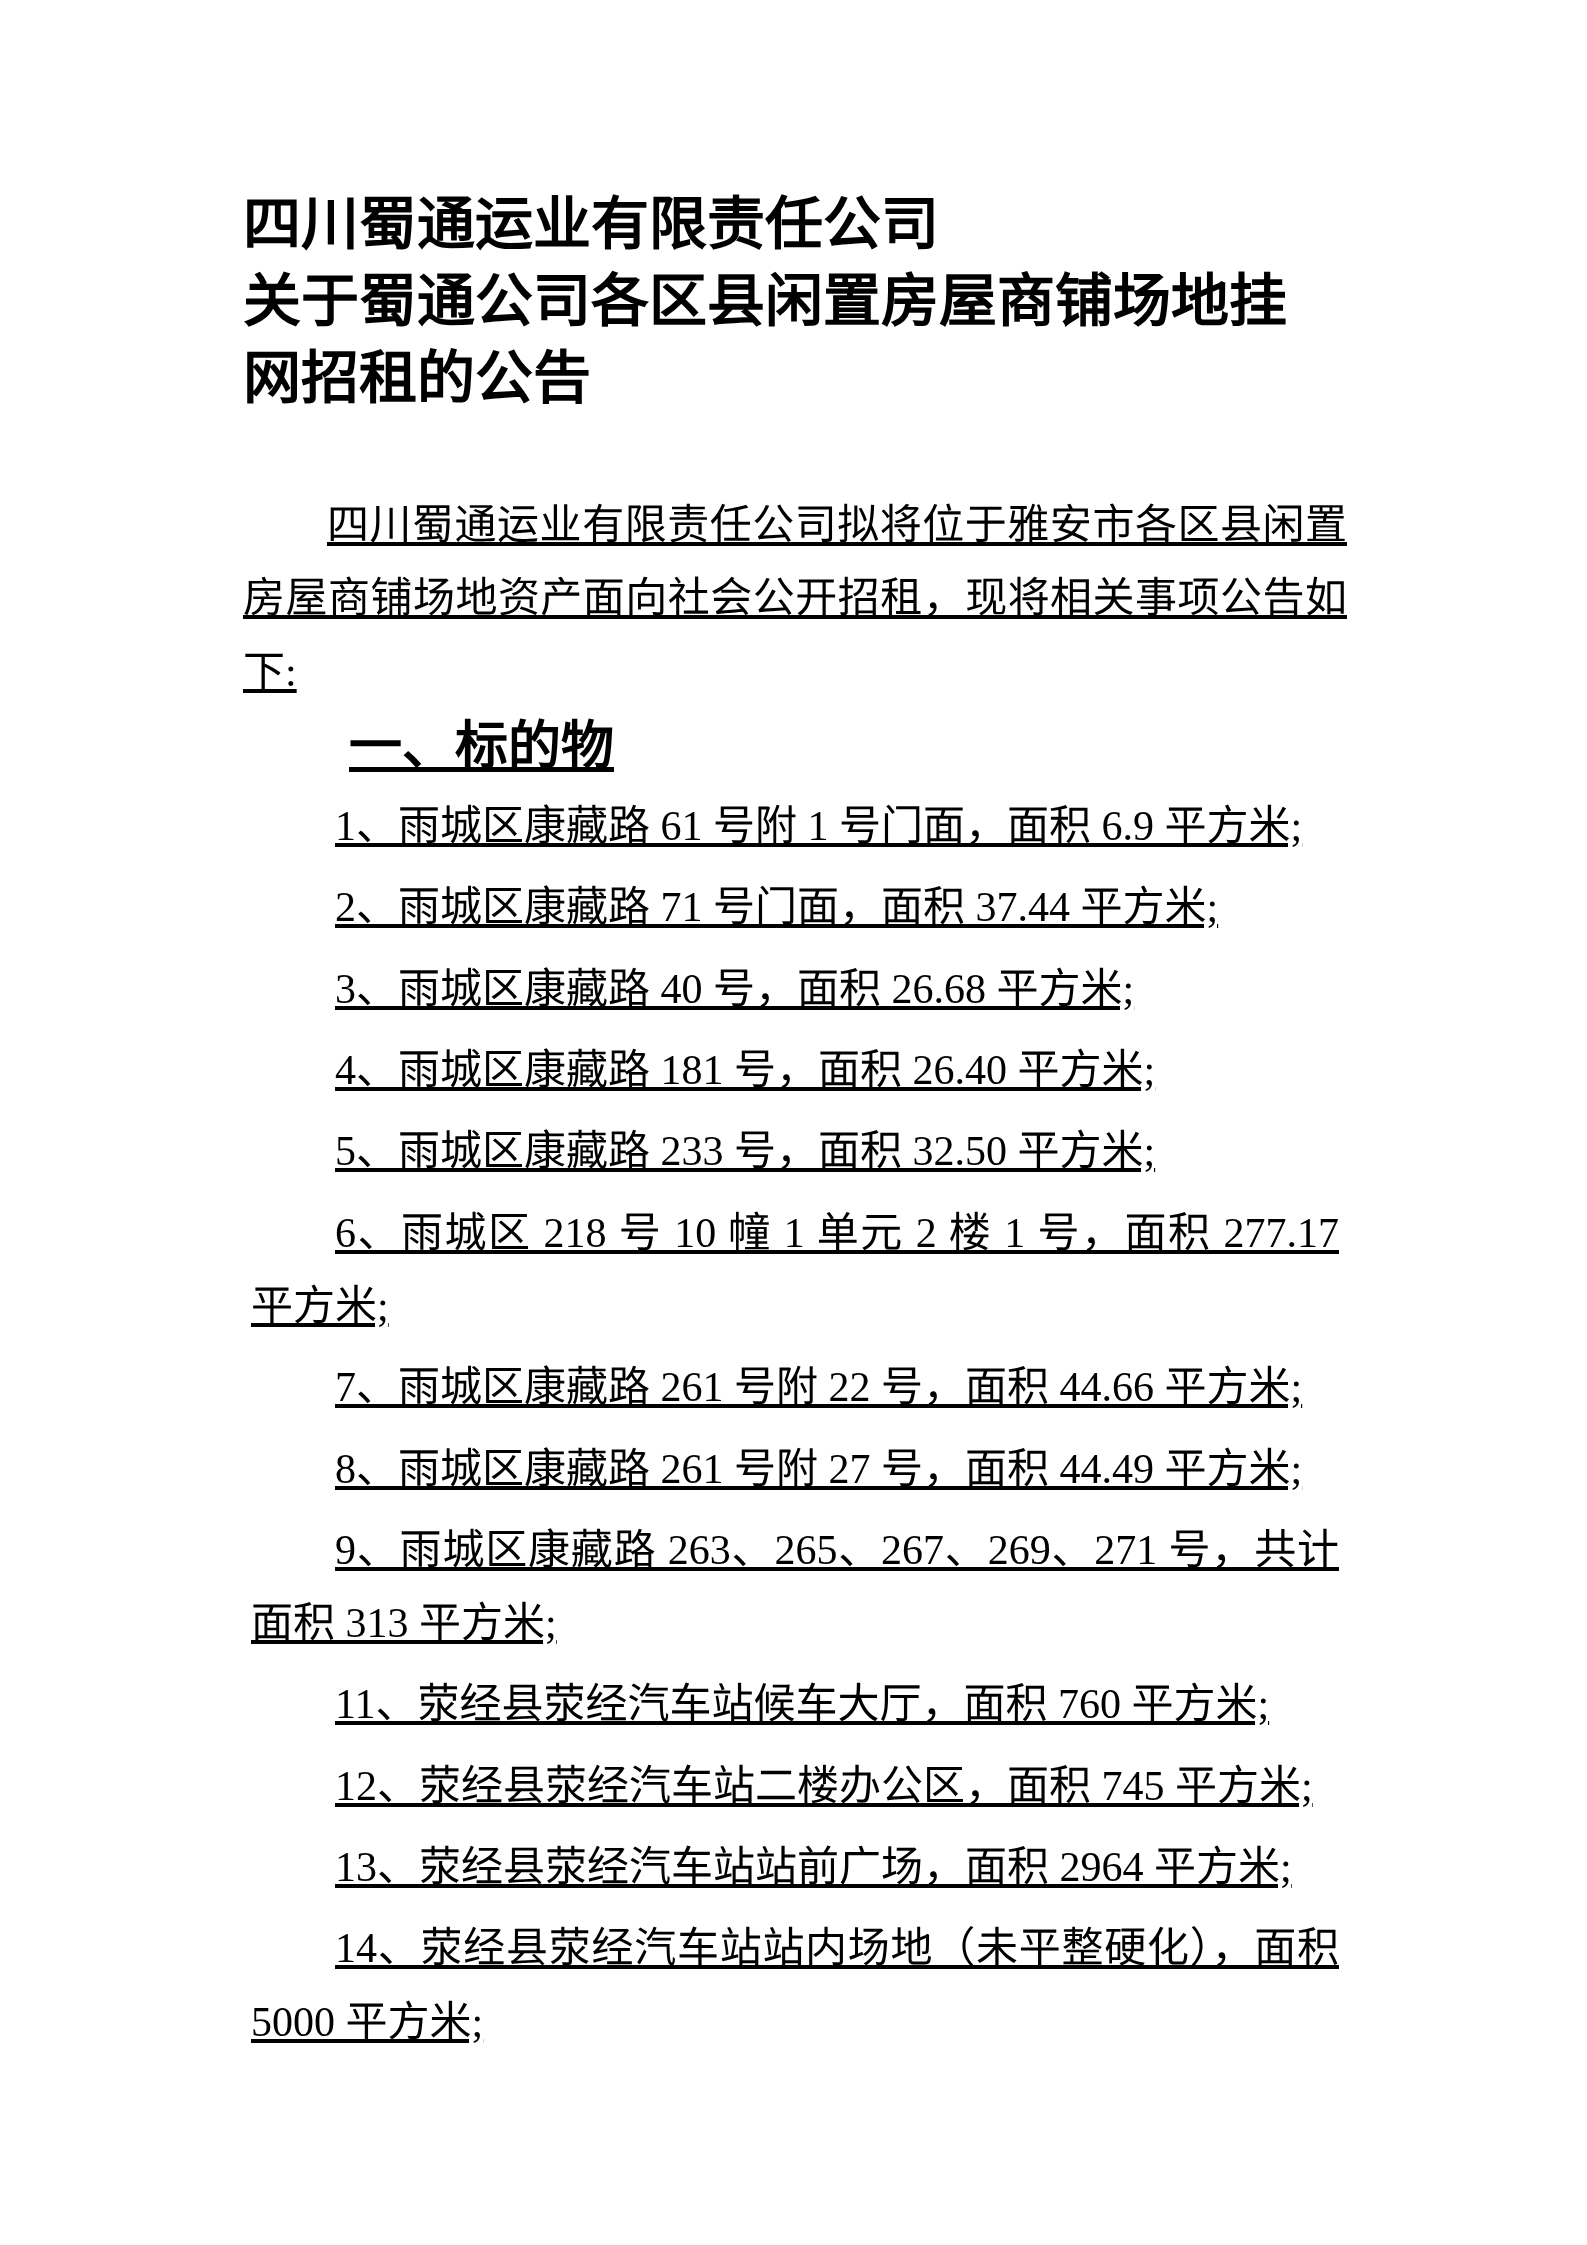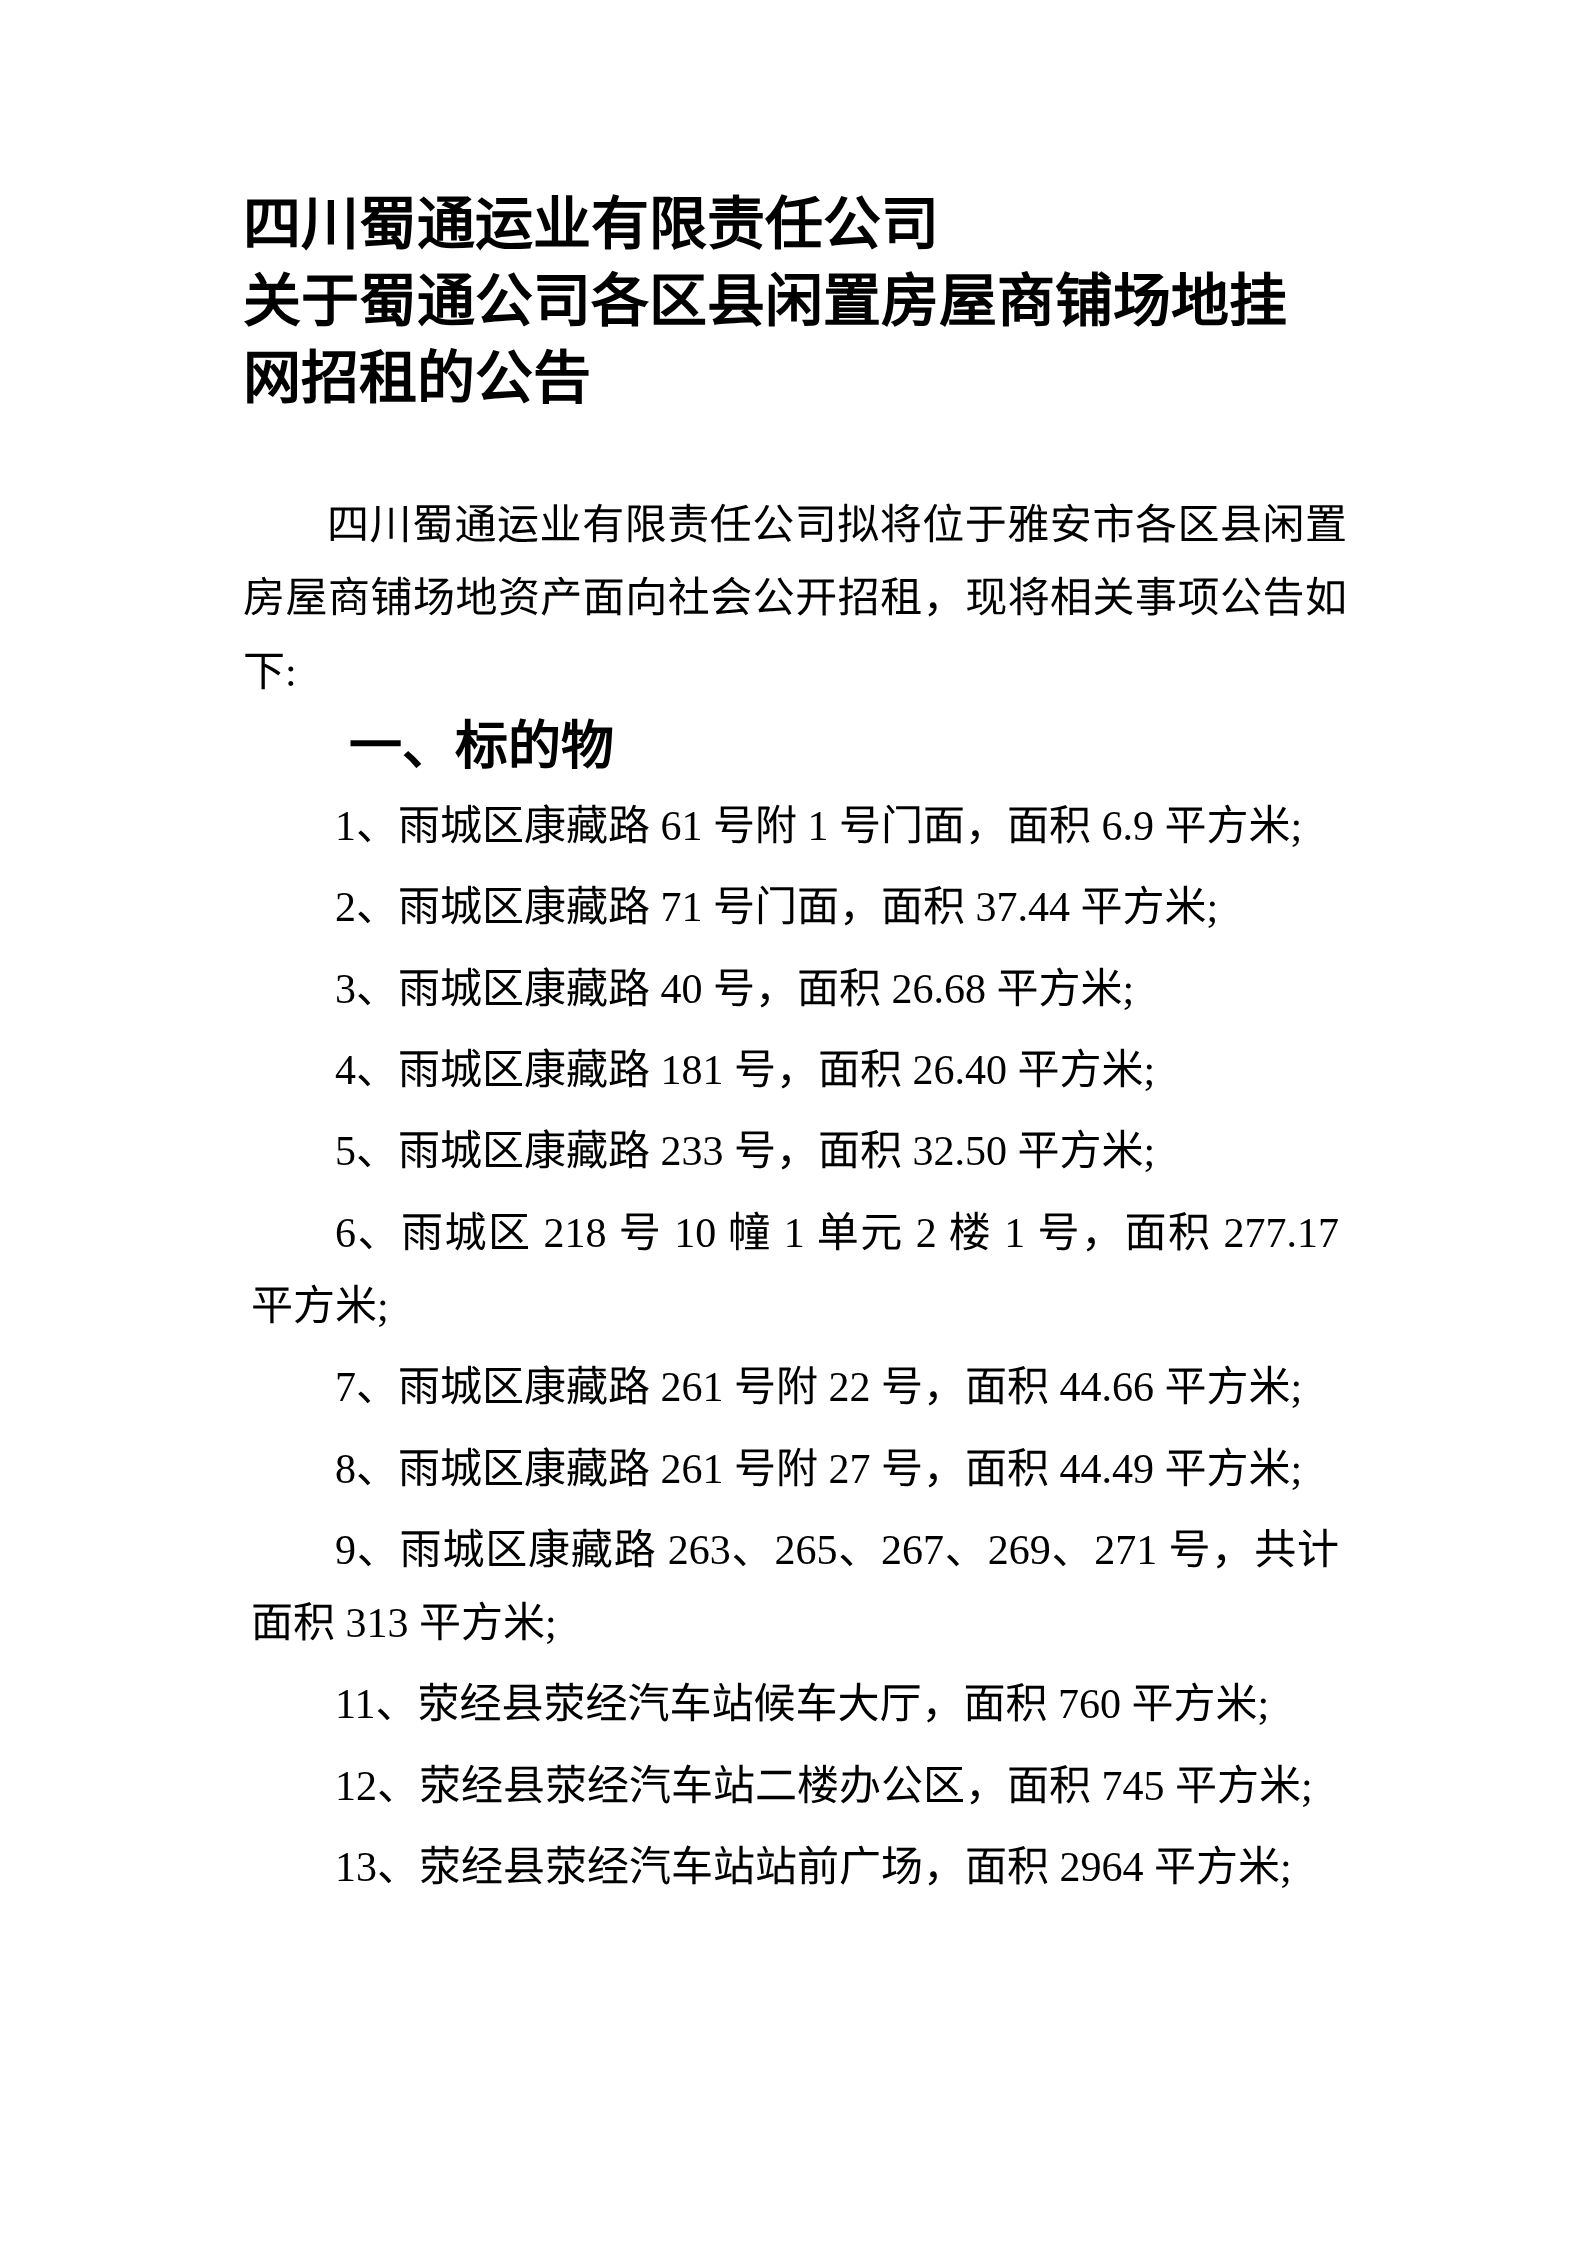--- a/index.html
+++ b/index.html
@@ -27,20 +27,21 @@
   }
   .doc-title .title-line {
     white-space: nowrap;
   }
   .doc-body {
     margin-top: 72px;
     font-size: 42px;
     line-height: 73.3px;
     text-align: justify;
     text-justify: inter-ideograph;
+    text-decoration: underline;
   }
   .para {
     margin: 0;
     text-indent: 2em;
   }
   .section-heading {
     margin: 0;
     text-indent: 2em;
     font-family: "Liberation Sans", "DejaVu Sans", sans-serif;
     font-weight: bold;
@@ -72,15 +73,16 @@
     <p class="list-item">3、雨城区康藏路 40 号，面积 26.68 平方米;</p>
     <p class="list-item">4、雨城区康藏路 181 号，面积 26.40 平方米;</p>
     <p class="list-item">5、雨城区康藏路 233 号，面积 32.50 平方米;</p>
     <p class="list-item">6、雨城区 218 号 10 幢 1 单元 2 楼 1 号，面积 277.17 平方米;</p>
     <p class="list-item">7、雨城区康藏路 261 号附 22 号，面积 44.66 平方米;</p>
     <p class="list-item">8、雨城区康藏路 261 号附 27 号，面积 44.49 平方米;</p>
     <p class="list-item">9、雨城区康藏路 263、265、267、269、271 号，共计面积 313 平方米;</p>
     <p class="list-item">11、荥经县荥经汽车站候车大厅，面积 760 平方米;</p>
     <p class="list-item">12、荥经县荥经汽车站二楼办公区，面积 745 平方米;</p>
     <p class="list-item">13、荥经县荥经汽车站站前广场，面积 2964 平方米;</p>
+    <p class="list-item">14、荥经县荥经汽车站站内场地（未平整硬化），面积 5000 平方米;</p>
   </div>
 
 </div>
 
 </body></html>

